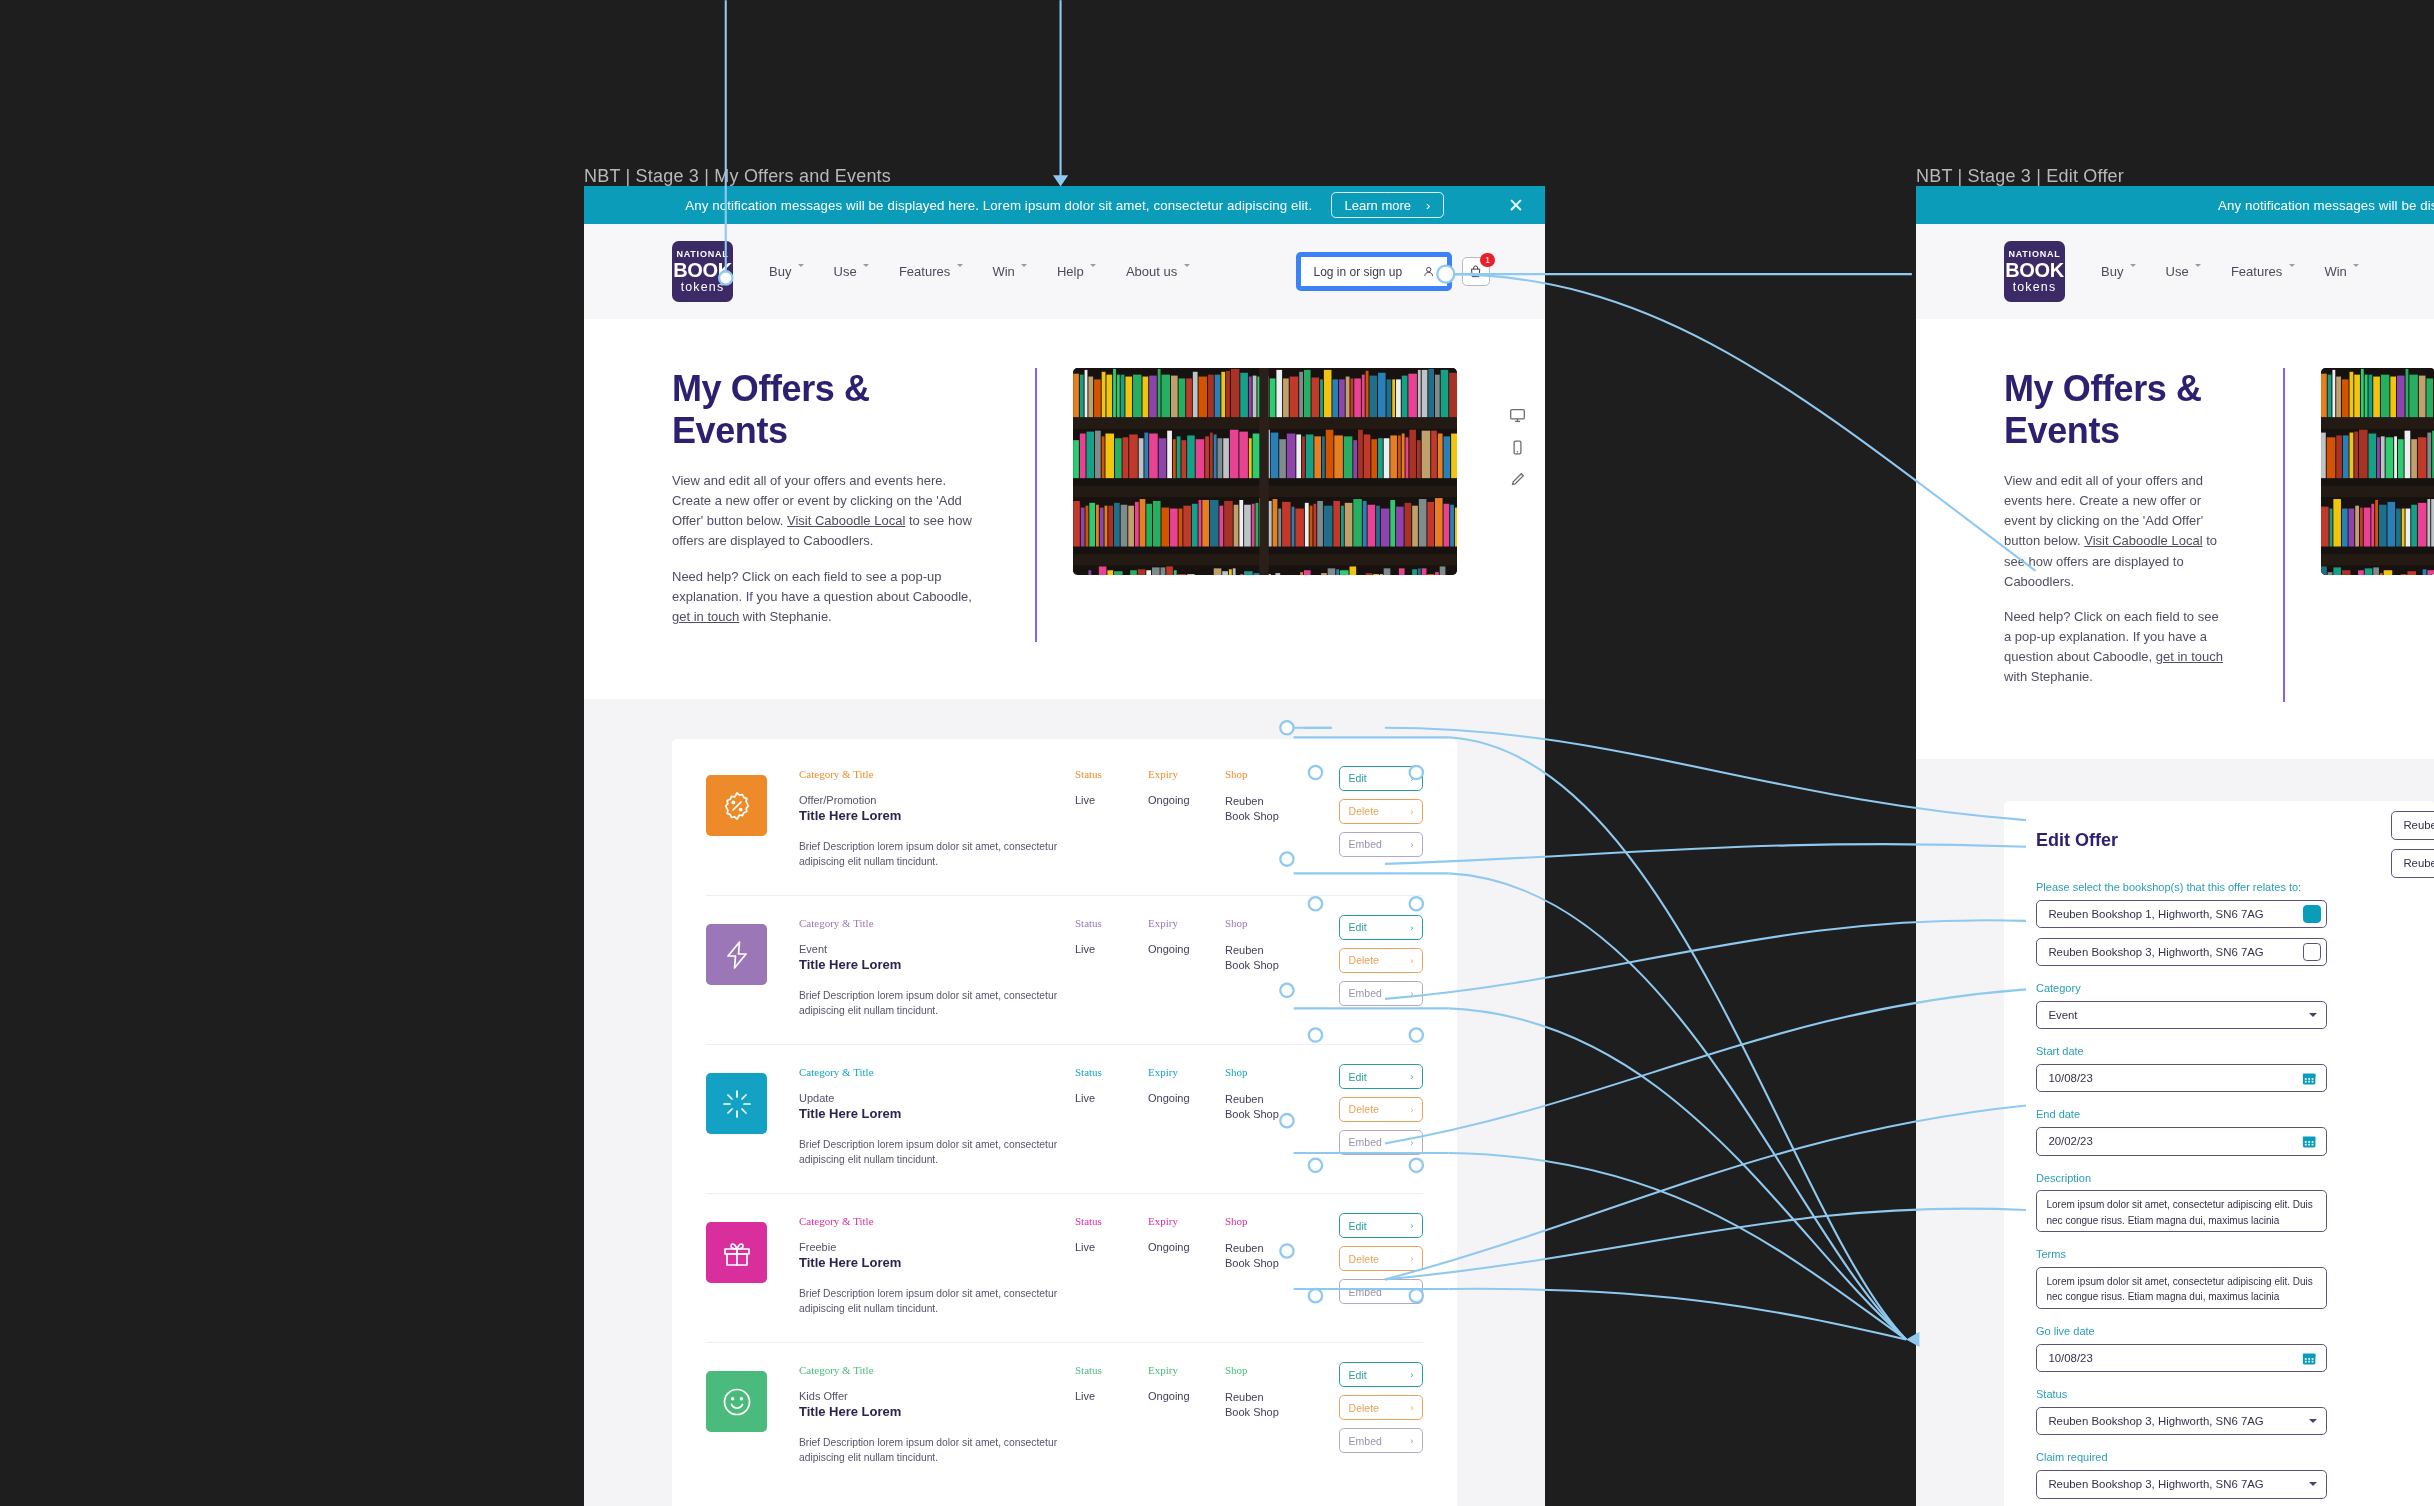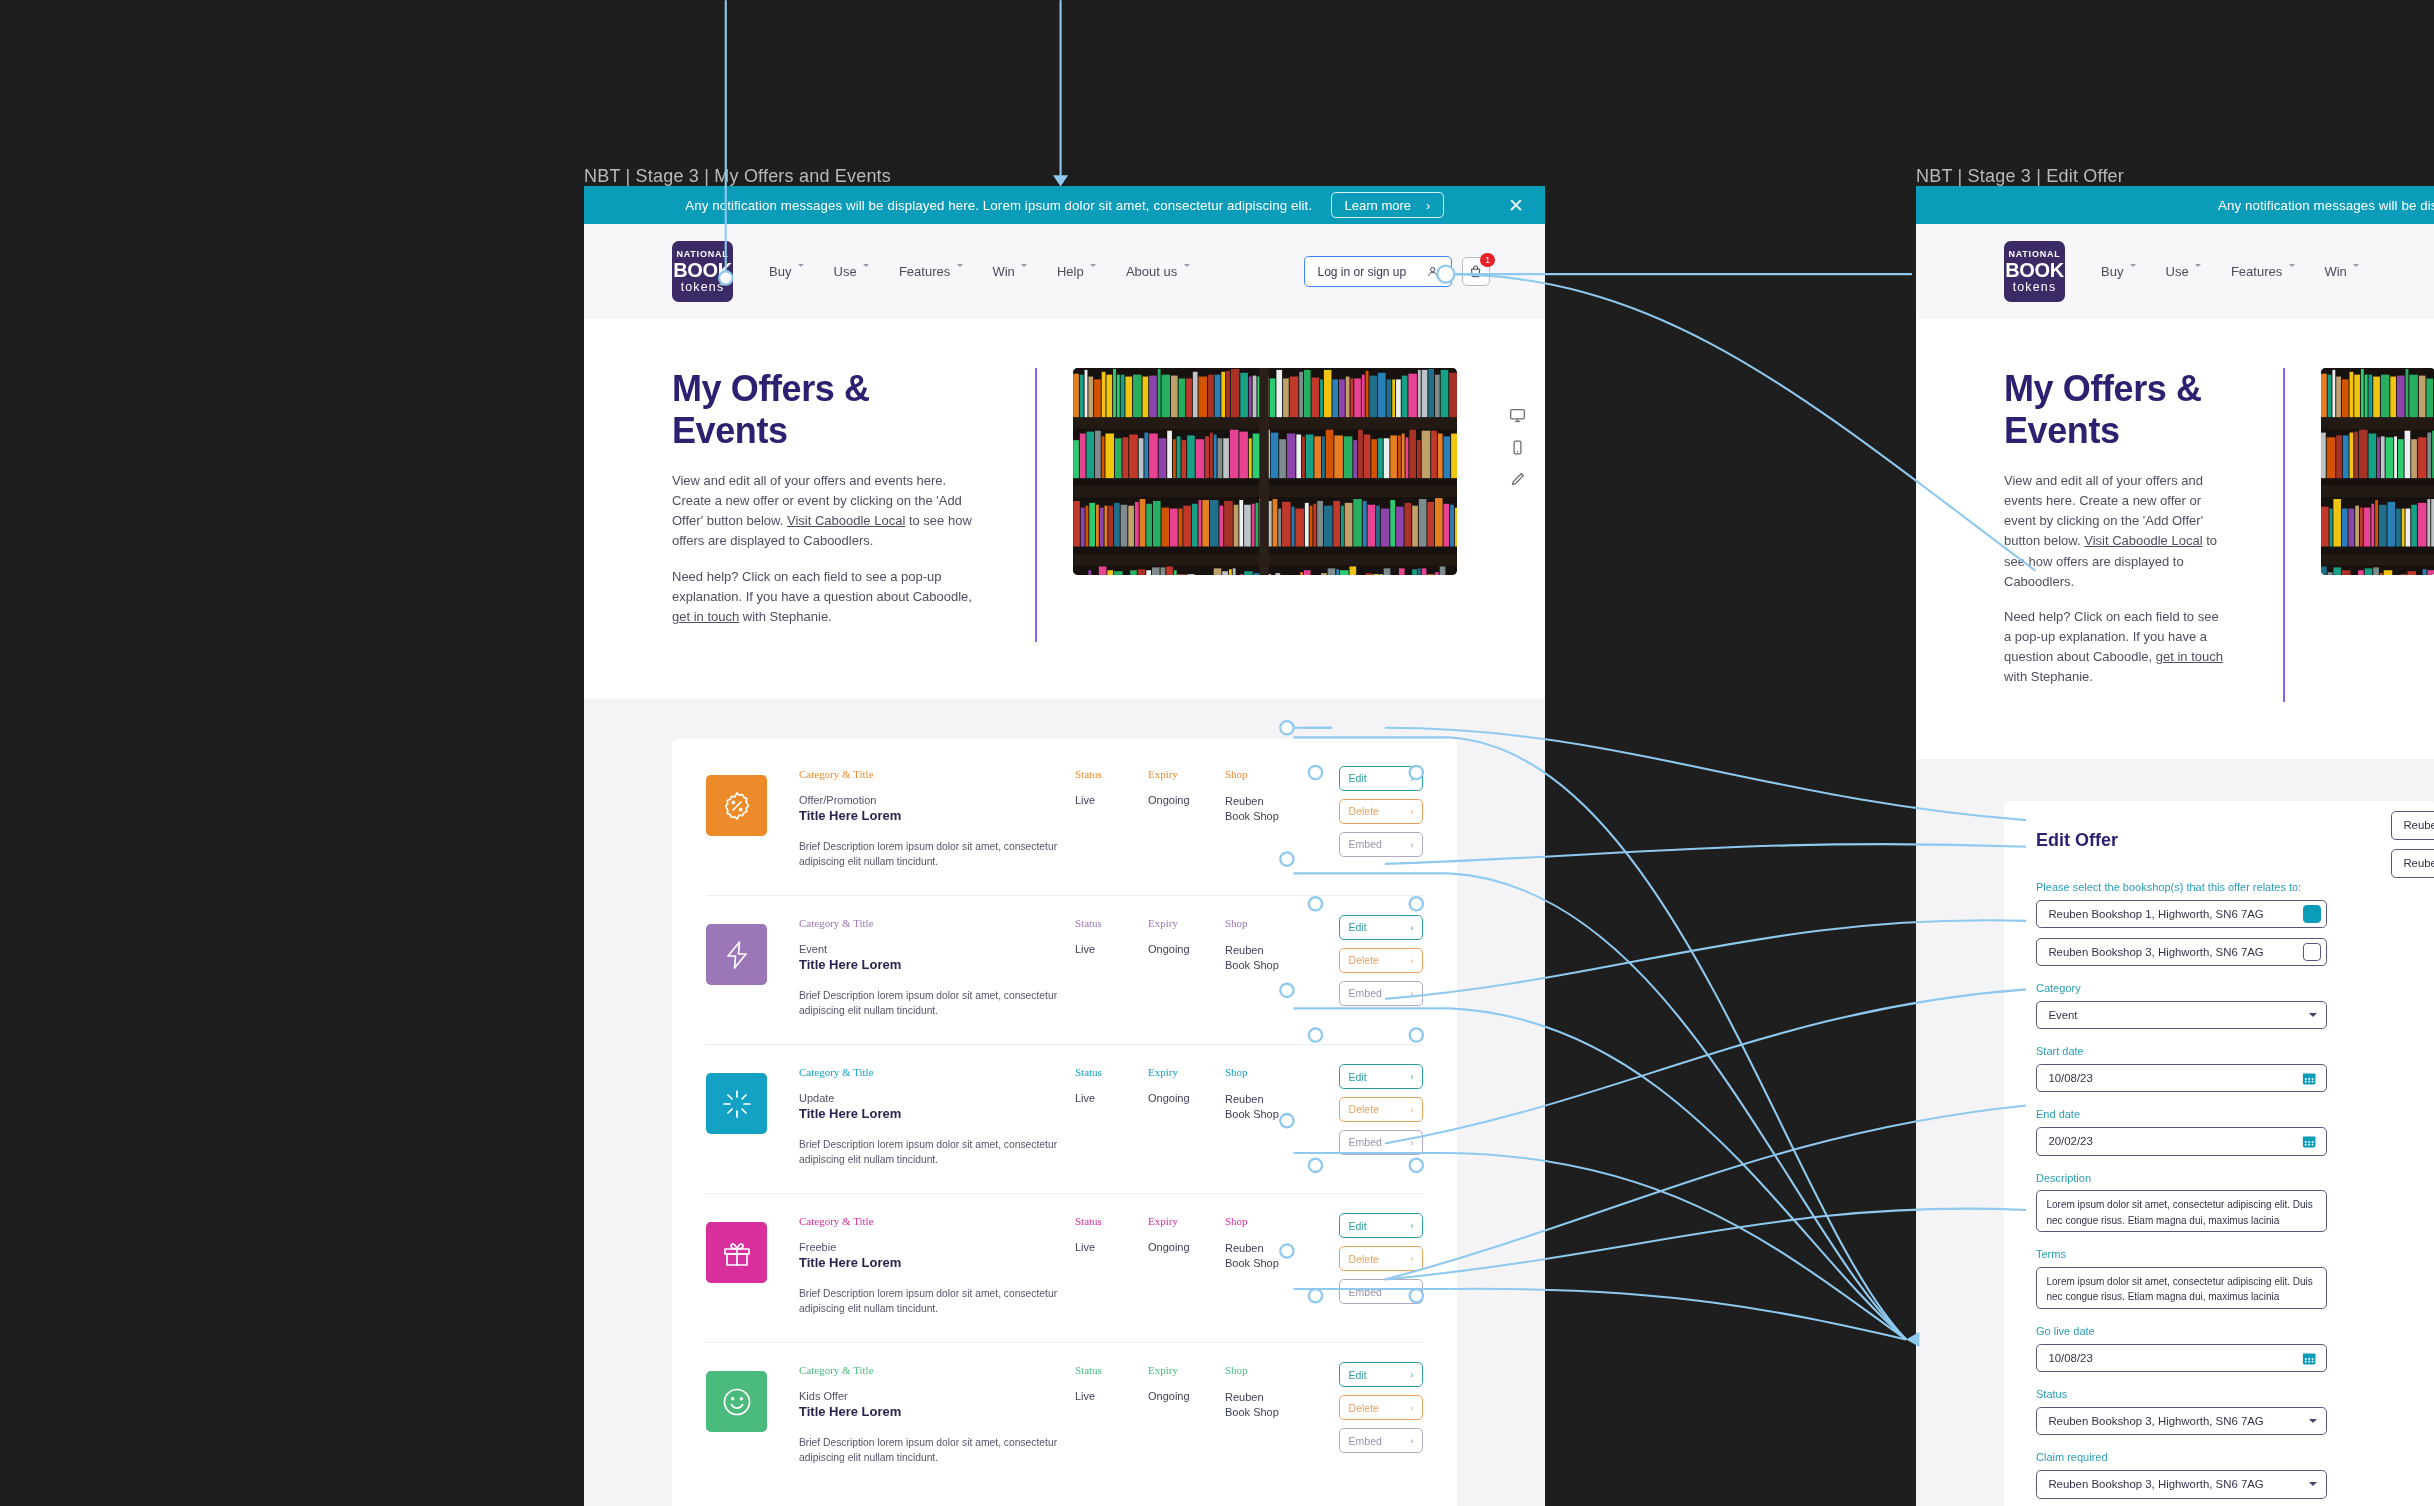--- a/index.html
+++ b/index.html
@@ -56,21 +56,21 @@
   .logo .l1 { font-size: 9px; font-weight: 700; letter-spacing: 0.8px; }
   .logo .l2 { font-size: 20px; font-weight: 700; letter-spacing: -0.4px; margin: 1px 0; }
   .logo .l3 { font-size: 12.4px; letter-spacing: 1.2px; }
   .navlinks { display: flex; align-items: center; gap: 29.5px; margin-left: 36px; }
   .navlink {
     font-size: 13px; color: #4b4b5e; display: inline-flex; align-items: flex-start; gap: 6.7px;
   }
   .caret { width: 0; height: 0; border-left: 3.8px solid transparent; border-right: 3.8px solid transparent; border-top: 3.8px solid #9a9aab; }
   .nav-right { margin-left: auto; display: flex; align-items: center; gap: 9.5px; padding-right: 55px; }
   .loginbtn {
-    border: 1px solid #3b82f6; border-radius: 4.8px; padding: 7.6px 12.4px; font-size: 12px;
+    border: 5px solid #3b82f6; border-radius: 4.8px; padding: 7.6px 12.4px; font-size: 12px;
     color: #3a3a52; display: inline-flex; align-items: center; gap: 21px; background:#fff;
   }
   .basketbtn {
     width: 28.5px; height: 28.5px; border: 1px solid #b9b9c8; border-radius: 4.8px;
     display: flex; align-items: center; justify-content: center; position: relative; background:#fff;
   }
   .basket-badge {
     position: absolute; top: -5.7px; right: -5.7px; width: 14.3px; height: 14.3px; border-radius: 50%;
     background: #e8202a; color: #fff; font-size: 8.6px; display: flex; align-items: center; justify-content: center;
   }

